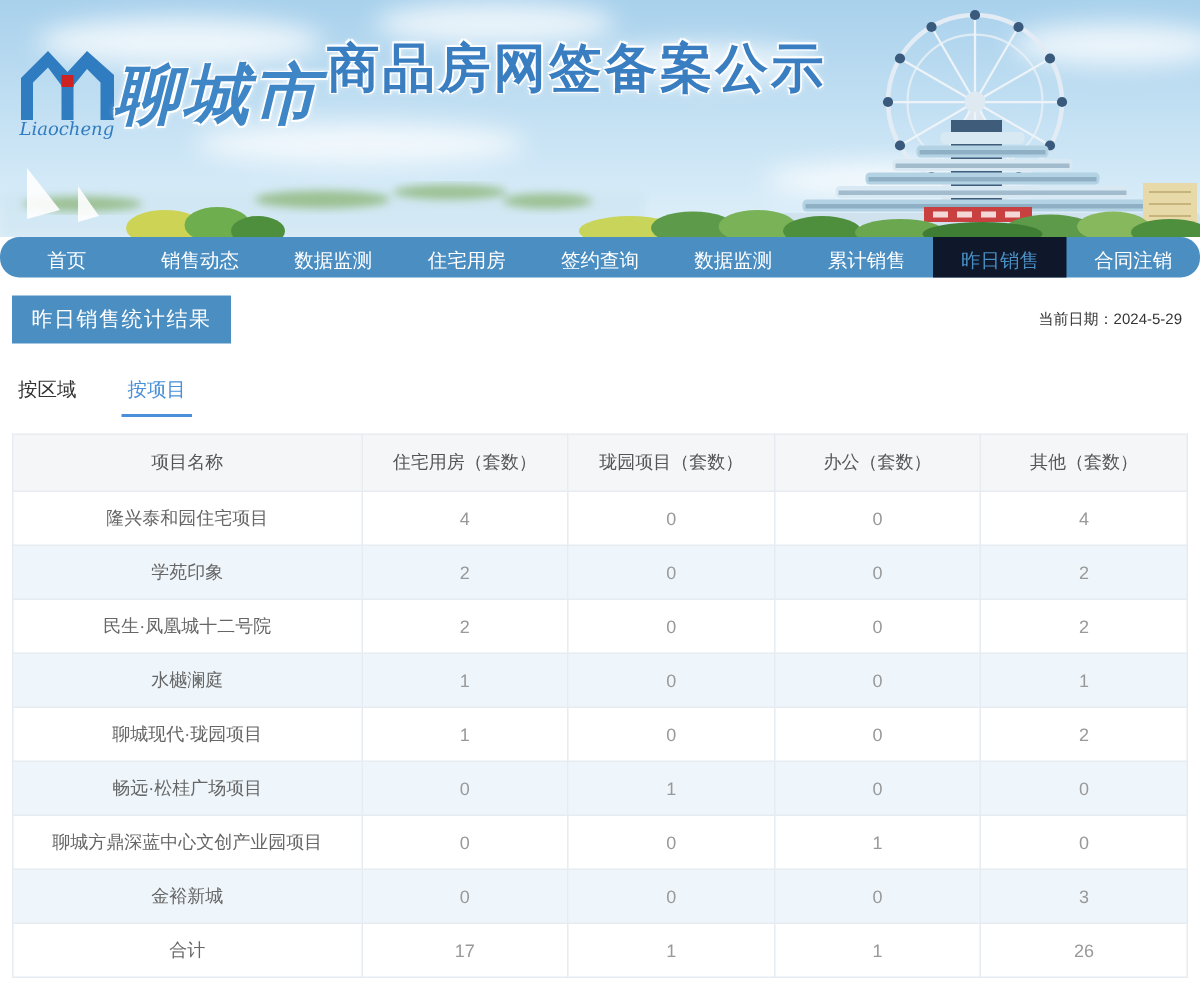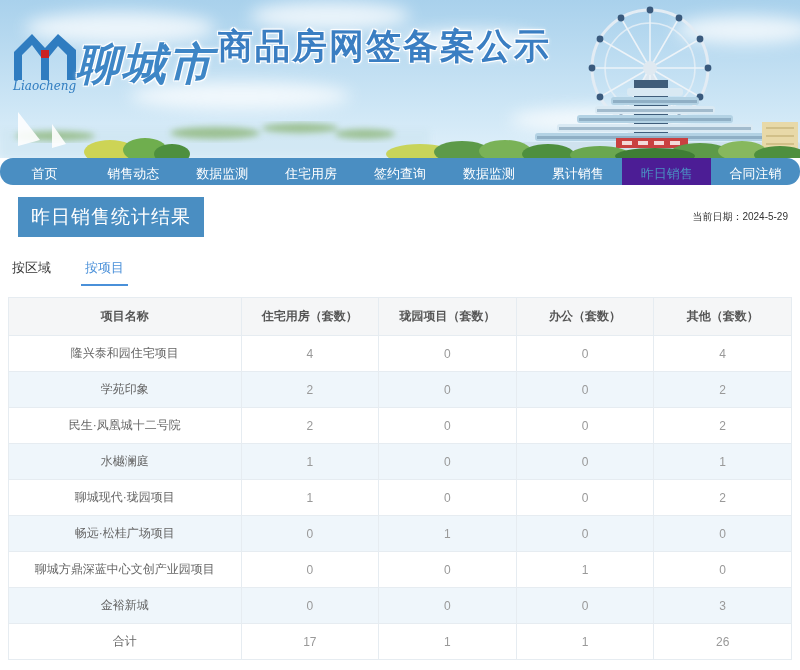--- a/index.html
+++ b/index.html
@@ -14,36 +14,36 @@
   .site-name{font-size:44px;font-weight:bold;font-style:italic;color:#3e86c6;
     letter-spacing:2px;line-height:1;
     text-shadow:-1px -1px 0 #fff,1px -1px 0 #fff,-1px 1px 0 #fff,1px 1px 0 #fff,0 0 5px #fff;}
   .site-subtitle{font-size:35px;font-weight:bold;color:#3a7ec2;letter-spacing:2px;
     line-height:1;margin:0 0 23px 4px;
     text-shadow:-1px -1px 0 #fff,1px -1px 0 #fff,-1px 1px 0 #fff,1px 1px 0 #fff,0 0 4px #fff;}
 
   
   .nav{width:800px;height:27px;background:var(--nav-blue,#4a8ec2);display:flex;border-radius:13px;}
   .nav-item{flex:1 1 0;text-align:center;line-height:32px;font-size:13px;color:#fff;cursor:pointer;}
-  .nav-item.active{background:#4c1d95;color:var(--nav-blue,#4a8ec2);}
+  .nav-item.active{background:#0f172a;color:var(--nav-blue,#4a8ec2);}
 
   
   .content{padding:0 8px;}
   .head-row{display:flex;justify-content:space-between;align-items:center;margin-top:12px;}
   .section-badge{display:inline-block;background:var(--nav-blue,#4a8ec2);color:#fff;
-    font-size:19px;padding:7px 13px;letter-spacing:1px;margin-left:10px;}
+    font-size:14px;padding:7px 13px;letter-spacing:1px;}
   .cur-date{font-size:10px;color:#333;padding-right:4px;}
 
   .tabs{display:flex;gap:26px;margin-top:22px;font-size:13px;}
   .tab{padding:0 4px 7px 4px;color:#333;cursor:pointer;}
   .tab.active{color:var(--accent-blue,#4a90d9);border-bottom:2px solid var(--accent-blue,#4a90d9);}
 
   table.stats{width:100%;border-collapse:collapse;margin-top:11px;font-size:12px;
     border:1px solid var(--table-border,#e6ecf1);}
-  table.stats th{background:var(--header-row-bg,#f5f6f7);color:#555;font-weight:bold;
+  table.stats th{background:var(--header-row-bg,#f5f6f7);color:#555;font-weight:normal;
     height:35px;border:1px solid var(--table-border,#e6ecf1);}
   table.stats td{height:33px;text-align:center;border:1px solid var(--table-border,#e6ecf1);}
   table.stats td.name-col{color:#666;}
   table.stats td.num-col{color:#999;}
   table.stats tbody tr:nth-child(even){background:var(--row-alt,#eff6fb);}
   table.stats col.c-name{width:29.7%;}
   table.stats col.c-num{width:17.575%;}
 </style>
 </head>
 <body>

